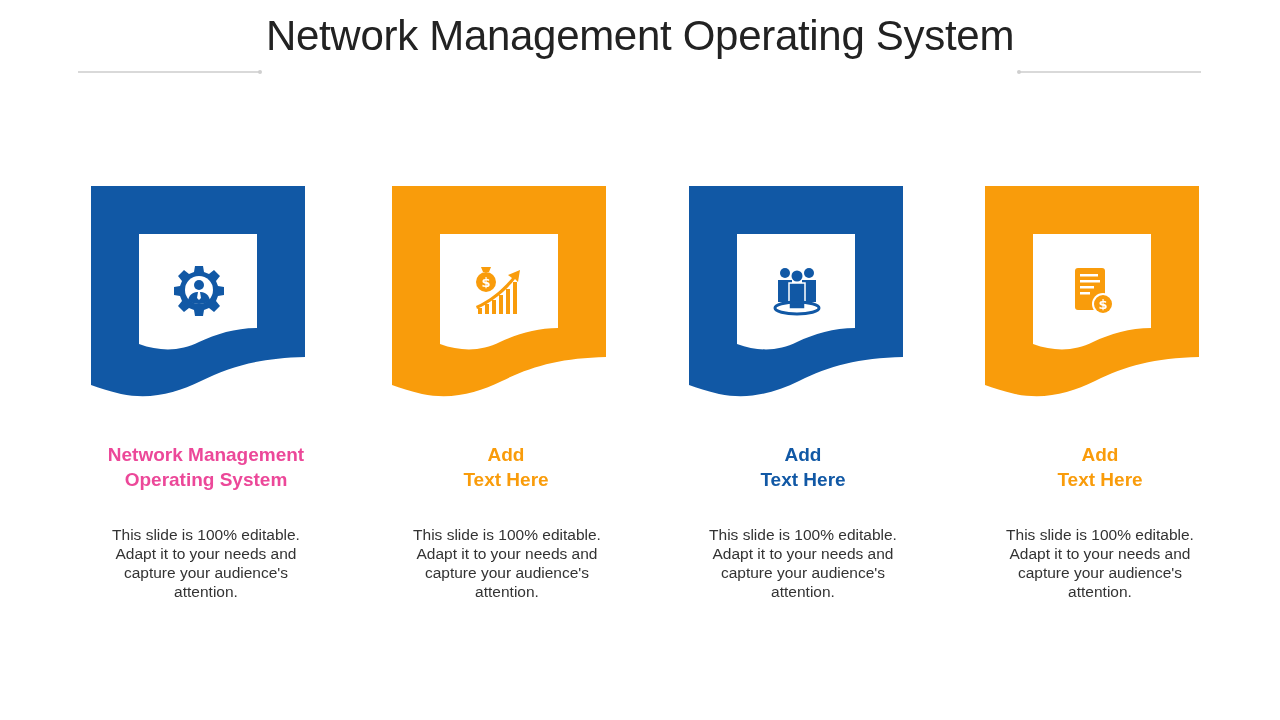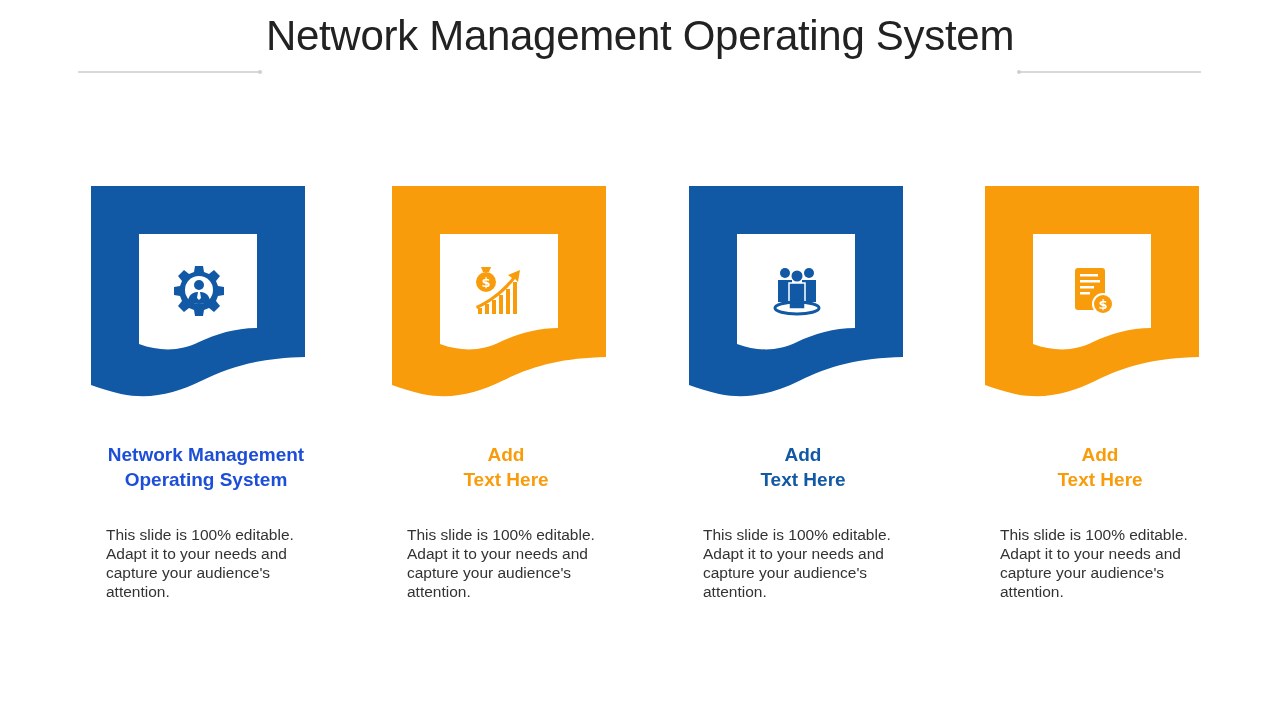--- a/index.html
+++ b/index.html
@@ -29,21 +29,21 @@
     .card .icon {
       position: absolute; left: 80px; top: 76px; width: 56px; height: 56px;
     }
     .heading {
       position: absolute; top: 442px; width: 260px;
       text-align: center; font-weight: bold; font-size: 19px; line-height: 25px;
       white-space: pre-line;
     }
     .desc {
       position: absolute; top: 525px; width: 200px;
-      font-size: 15.5px; line-height: 19px; color: #333333;
+      text-align: center; font-size: 15.5px; line-height: 19px; color: #333333;
     }
   </style>
 </head>
 <body>
 
 <div class="slide">
   <div class="title">Network Management Operating System</div>
   <div class="rule rule-left">
       <span class="rule-dot"></span>
     </div>
@@ -59,21 +59,21 @@
     <svg class="icon" viewBox="0 0 56 56">
       <g fill="#1158A5">
         <path d="M24 4h8l1 6 5 2 5-4 6 6-4 5 2 5 6 1v8l-6 1-2 5 4 5-6 6-5-4-5 2-1 6h-8l-1-6-5-2-5 4-6-6 4-5-2-5-6-1v-8l6-1 2-5-4-5 6-6 5 4 5-2z"></path>
       </g>
       <circle cx="28" cy="28" r="14" fill="#ffffff"></circle>
       <circle cx="28" cy="23" r="5" fill="#1158A5"></circle>
       <path d="M17 38 C19 31 23 30 28 30 C33 30 37 31 39 38 C36 41 32 42 28 42 C24 42 20 41 17 38Z" fill="#1158A5"></path>
       <path d="M27 30 h2 l1 6 -2 2 -2 -2z" fill="#ffffff"></path>
     </svg>
   </div>
-  <div class="heading" style="left:76px; color:#1d4ed8;">Network Management
+  <div class="heading" style="left:76px; color:#ec4899;">Network Management
 Operating System</div>
   <div class="desc" style="left:106px;">This slide is 100% editable. Adapt it to your needs and capture your audience's attention.</div>
 
   <div class="card" style="left:392px;">
     <svg class="shape" width="216" height="214" viewBox="0 0 216 214">
       <path d="M0 0 H214 V171 C170 172 140 180 110 195 C85 207 60 214 30 208 C18 205 8 202 0 199 Z" fill="#F99C0B"></path>
       <path d="M48 48 H166 V142 C145 142 125 148 108 156 C90 165 70 166 48 158 Z" fill="#ffffff"></path>
     </svg>
     <svg class="icon" viewBox="0 0 56 56">
       <g fill="#F99C0B">

